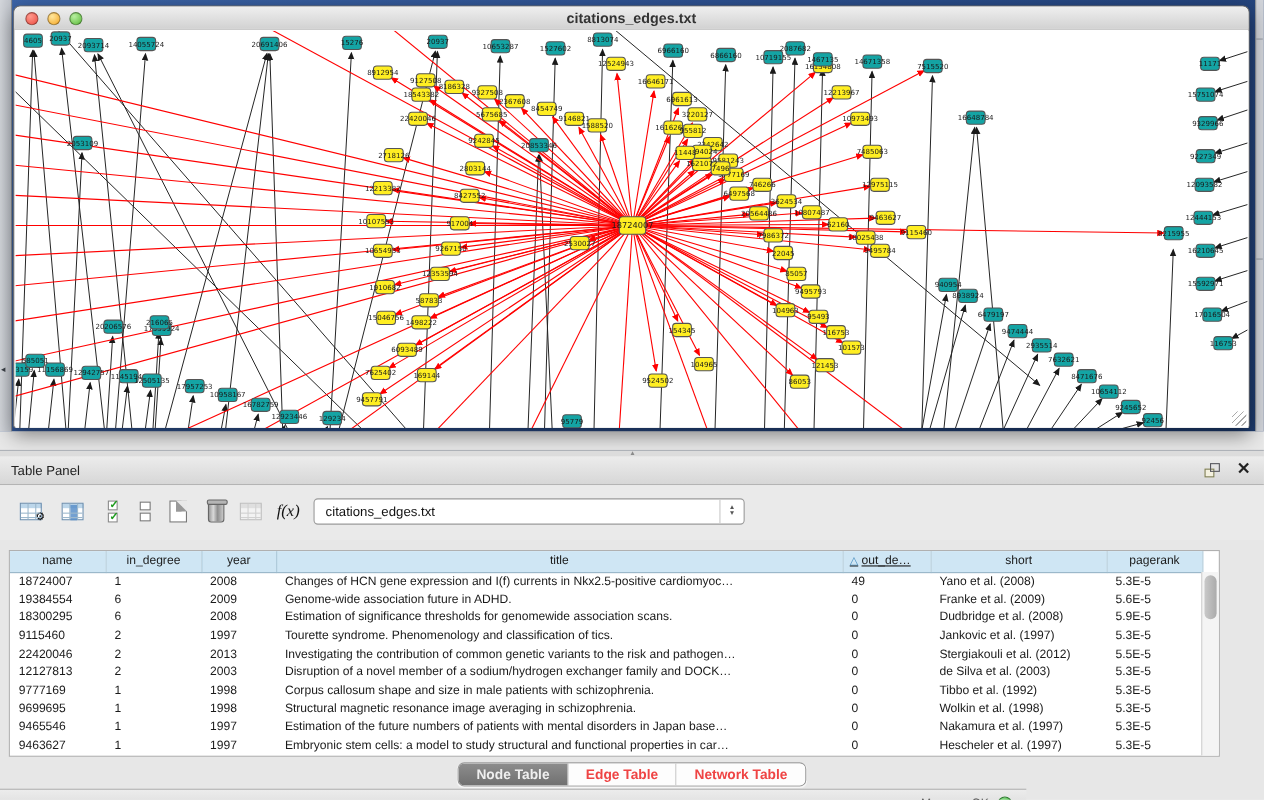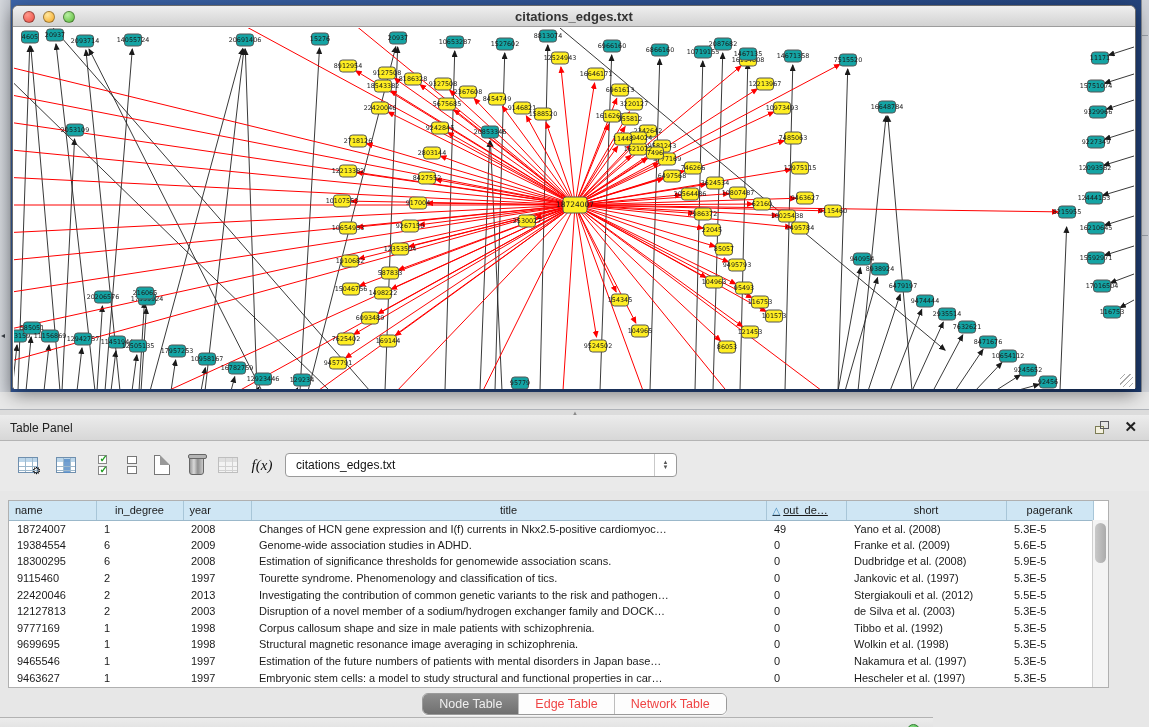--- a/index.html
+++ b/index.html
@@ -57,28 +57,28 @@
           display:flex; flex-direction:column; align-items:center; justify-content:center; color:#555; }
   .combo .step span { font-size:6px; line-height:5px; }
 
   .tablewrap { position:absolute; left:8px; top:91px; width:1101px; height:188px; background:#fff;
           border:1px solid #b0b0b0; overflow:hidden; }
   table.grid { border-collapse:collapse; table-layout:fixed; width:1084px; font-size:11px; color:#1a1a1a; }
   table.grid col.c1{width:87px} table.grid col.c2{width:87px} table.grid col.c3{width:68px}
   table.grid col.c4{width:515px} table.grid col.c5{width:80px} table.grid col.c6{width:160px} table.grid col.c7{width:87px}
   table.grid th { height:19px; background:#cfe6f4; border-right:1px solid #a8c6d8; border-bottom:1px solid #9bb8ca;
           font-weight:normal; font-size:11px; color:#1a1a1a; padding:0 6px; white-space:nowrap; overflow:hidden; }
-  table.grid th:nth-child(1), table.grid th:nth-child(3) { text-align:left; }
+  table.grid th:nth-child(1), table.grid th:nth-child(3) { text-align:center; }
   table.grid th:nth-child(5) { text-align:left;text-decoration:underline; }
   table.grid td { height:16.6px; padding:0 6px 0 8px; white-space:nowrap; overflow:hidden; text-overflow:clip; }
   .sortglyph { color:#4a8fc0; margin-right:3px; font-size:10px; }
   .vscroll { position:absolute; right:0; top:19px; bottom:0; width:16px; background:#f4f4f4; border-left:1px solid #cfcfcf; }
   .vthumb { position:absolute; left:2px; top:3px; width:11px; height:40px; background:linear-gradient(90deg,#c9c9c9,#ababab); border-radius:6px; }
 
-  .tabbar { position:absolute; left:0; top:281px; width:1149px; height:28px; display:flex; align-items:center; justify-content:center; }
+  .tabbar { position:absolute; left:0; top:281px; width:1149px; height:28px; display:flex; align-items:center; justify-content:center;font-weight:bold; }
   .seg { display:flex; border:1px solid #9a9a9a; border-radius:6px; overflow:hidden; background:#fdfdfd;
          box-shadow:0 1px 1px rgba(255,255,255,.7); }
   .seg .tab { padding:3px 16px; font-size:12.5px; color:#ef4444; border-right:1px solid #bdbdbd; background:#fdfdfd; cursor:default; }
   .seg .tab:last-child { border-right:none; }
   .seg .tab.active { background:linear-gradient(#8d8d8d,#707070); color:#efefef; }
 
   .statusbar { position:absolute; left:0; top:308px; width:933px; height:27px;
           background:linear-gradient(#ececec,#d4d4d4); border-top:1px solid #b2b2b2; }
   .statusbar .mem { position:absolute; right:34px; top:7px; font-size:11px; color:#333; }
   .statusbar .dot { position:absolute; right:13px; top:6px; width:13px; height:13px; border-radius:50%;
@@ -904,21 +904,21 @@
               <td>2008</td>
               <td>Changes of HCN gene expression and I(f) currents in Nkx2.5-positive cardiomyoc…</td>
               <td>49</td>
               <td>Yano et al. (2008)</td>
               <td>5.3E-5</td>
             </tr>
             <tr>
               <td>19384554</td>
               <td>6</td>
               <td>2009</td>
-              <td>Genome-wide association studies in ADHD.</td>
+              <td>Genome-wide association future in ADHD.</td>
               <td>0</td>
               <td>Franke et al. (2009)</td>
               <td>5.6E-5</td>
             </tr>
             <tr>
               <td>18300295</td>
               <td>6</td>
               <td>2008</td>
               <td>Estimation of significance thresholds for genomewide association scans.</td>
               <td>0</td>

